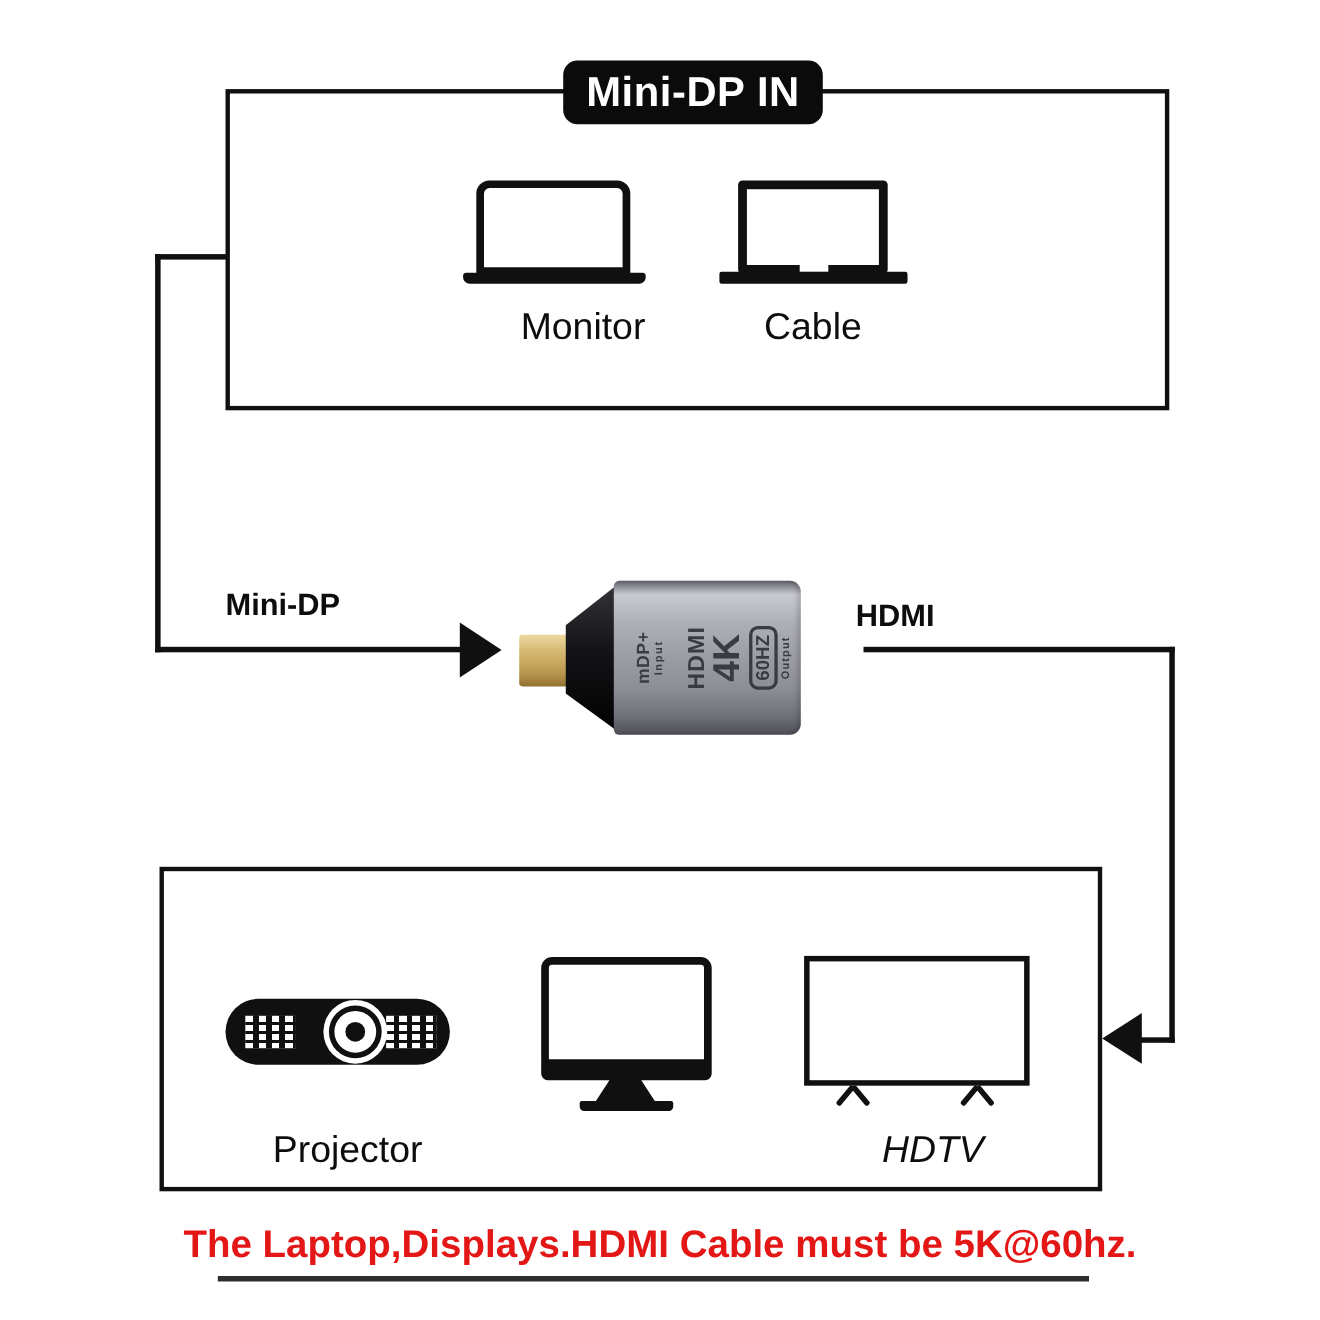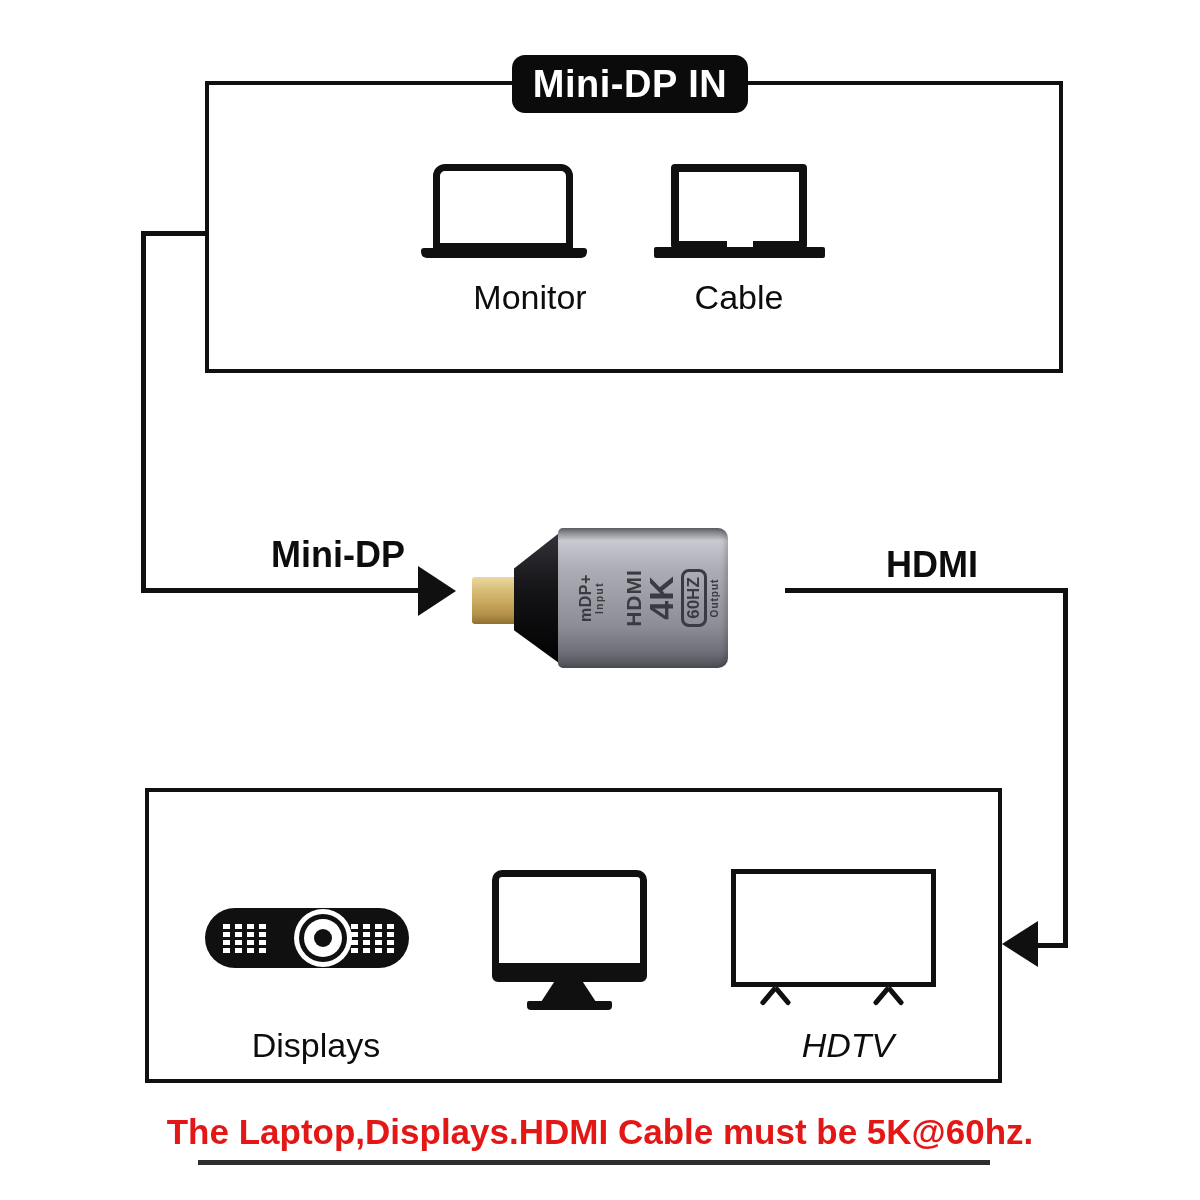--- a/index.html
+++ b/index.html
@@ -31,21 +31,21 @@
   .seg-e { left:1063px; top:588px; width:5px; height:360px; }
   .seg-f { left:1036px; top:943px; width:32px; height:5px; }
   .arrow-right { left:418px; top:566px; width:0; height:0; z-index:2;
     border-top:25px solid transparent; border-bottom:25px solid transparent;
     border-left:38px solid #101010; }
   .arrow-left { left:1002px; top:921px; width:0; height:0; z-index:2;
     border-top:23px solid transparent; border-bottom:23px solid transparent;
     border-right:36px solid #101010; }
 
   
-  .conn-label { font-weight:bold; font-size:36px; color:#0d0d0d; text-align:right; z-index:2; }
+  .conn-label { font-weight:bold; font-size:28px; color:#0d0d0d; text-align:left; z-index:2; }
   .lbl-minidp { left:205px; top:534px; width:200px; }
   .lbl-hdmi   { left:778px; top:544px; width:200px; }
   .dev-label { font-size:34px; color:#0d0d0d; text-align:center; z-index:2; }
 
   
   .mb-screen { left:433px; top:164px; width:140px; height:86px; background:#fff;
     border:7px solid #101010; border-radius:12px 12px 2px 2px; z-index:2; }
   .mb-base { left:421px; top:248px; width:166px; height:10px; background:#101010;
     border-radius:3px 3px 6px 6px; z-index:2; }
 
@@ -167,21 +167,21 @@
 
   <div class="abs">
     <div class="abs pj-pill"></div>
     <div class="abs pj-grid pj-grid-l"></div>
     <div class="abs pj-grid pj-grid-r"></div>
     <div class="abs pj-c1"></div>
     <div class="abs pj-c2"></div>
     <div class="abs pj-c3"></div>
     <div class="abs pj-c4"></div>
   </div>
-  <div class="abs dev-label" style="left:216px; top:1026px; width:200px;">Displays</div>
+  <div class="abs dev-label" style="left:216px; top:1026px; width:200px;">Projector</div>
 
   <div class="abs">
     <div class="abs mo-screen"></div>
     <div class="abs mo-stand"></div>
     <div class="abs mo-base"></div>
   </div>
 
   <div class="abs">
     <div class="abs tv-screen"></div>
     <div class="abs tv-leg" style="left:766px; top:985px; transform:rotate(40deg);"></div>

